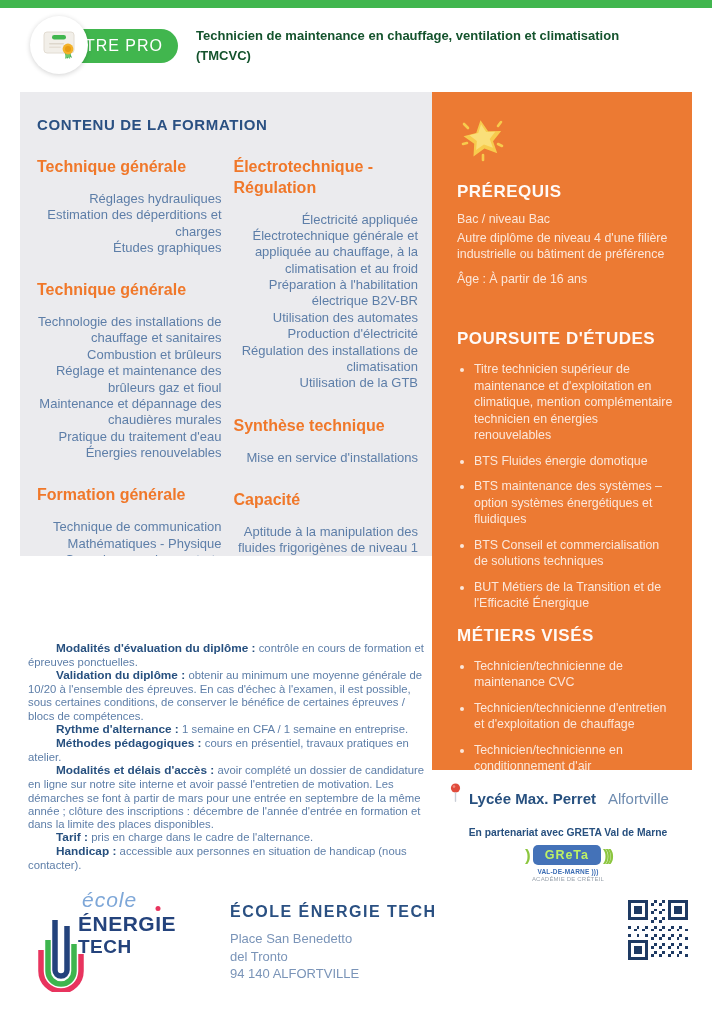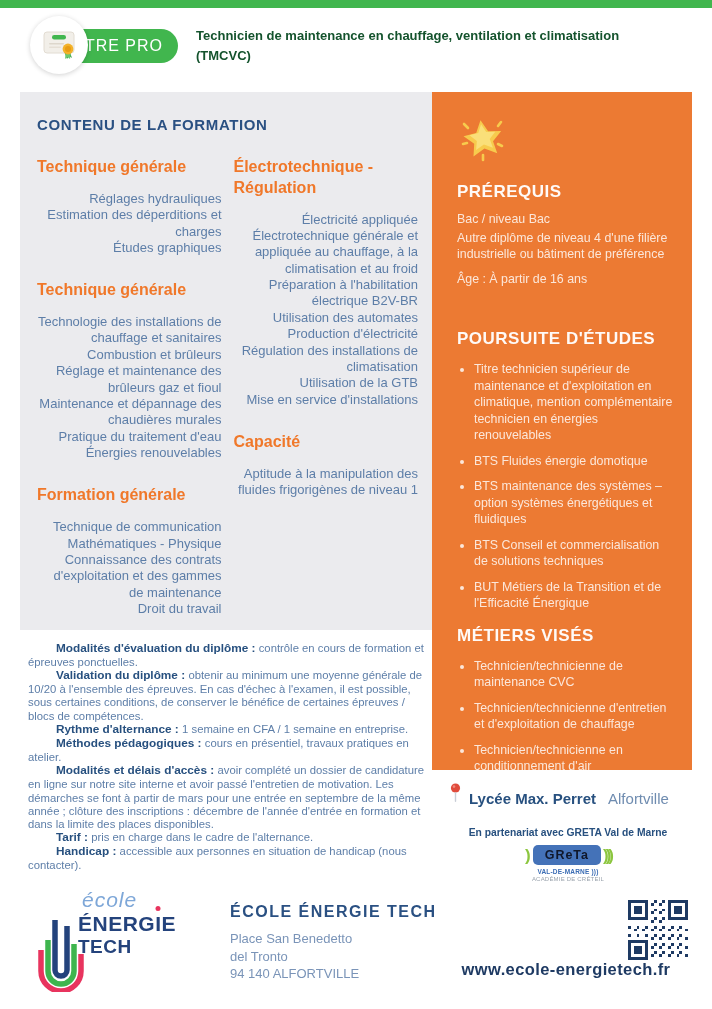--- a/index.html
+++ b/index.html
@@ -13,21 +13,21 @@
               border-radius:17px;display:flex;align-items:center;justify-content:flex-end;
               padding-right:15px;box-sizing:border-box;}
   .badge-pill span{color:#fff;font-size:16px;letter-spacing:1px;font-weight:500;}
   .badge-circle{position:absolute;left:30px;top:16px;width:58px;height:58px;background:#fff;
                 border-radius:50%;box-shadow:0 1px 5px rgba(0,0,0,.18);
                 display:flex;align-items:center;justify-content:center;}
   .doc-title{position:absolute;left:196px;top:26px;width:478px;color:#14532d;
              font-size:13px;font-weight:700;line-height:1.55;}
 
   
-  .gray-panel{position:absolute;left:20px;top:92px;width:412px;height:538px;background:#ebebee;
+  .gray-panel{position:absolute;left:20px;top:92px;width:412px;height:464px;background:#ebebee;
               box-sizing:border-box;padding:24px 14px 8px 17px;overflow:hidden;}
   .content-heading{margin:0;color:#2a5082;font-size:15px;font-weight:600;letter-spacing:.6px;}
   .columns{display:flex;gap:12px;}
   .col{flex:1;}
   .col .sec-heading{color:#f0782a;font-size:16px;font-weight:700;margin:24px 0 13px;line-height:1.3;}
   .col .sec-item{color:#5d7ea8;font-size:13px;line-height:1.26;text-align:right;}
 
   
   .orange-panel{position:absolute;left:432px;top:92px;width:260px;height:678px;background:#ec7a33;
                 box-sizing:border-box;padding:20px 18px 0 25px;overflow:hidden;}
@@ -48,21 +48,21 @@
   
   .location{position:absolute;left:450px;top:783px;display:flex;align-items:flex-end;gap:8px;}
   .location .loc-bold{color:#27507f;font-weight:700;font-size:15px;}
   .location .loc-reg{color:#6f8cb0;font-size:15px;margin-left:4px;}
   .partner-label{position:absolute;left:440px;top:827px;width:256px;text-align:center;
                  color:#27507f;font-size:10.3px;font-weight:700;}
   .greta{position:absolute;left:440px;top:845px;width:256px;display:flex;flex-direction:column;align-items:center;}
   .greta-row{display:flex;align-items:center;}
   .greta-paren{color:#8cc63f;font-weight:800;font-size:17px;line-height:1;}
   .greta-parens-r{color:#8cc63f;font-weight:800;font-size:17px;letter-spacing:-3px;line-height:1;}
-  .greta-pill{background:#4472b8;color:#0f172a;font-weight:700;font-size:12.5px;letter-spacing:1px;
+  .greta-pill{background:#4472b8;color:#bef264;font-weight:700;font-size:12.5px;letter-spacing:1px;
               padding:3px 12px;border-radius:5px;margin:0 2px;}
   .greta-sub1{color:#3a6cb4;font-weight:700;font-size:6.5px;margin-top:3px;letter-spacing:.2px;}
   .greta-sub2{color:#9aa3ad;font-size:6px;margin-top:1px;letter-spacing:.2px;}
 
   
   .footer-logo{position:absolute;left:30px;top:888px;width:180px;height:100px;}
   .fl-icon{position:absolute;left:8px;top:26px;}
   .fl-ecole{position:absolute;left:52px;top:0;color:#7ea7d8;font-size:21px;font-weight:300;
             font-style:italic;letter-spacing:1px;}
   .fl-energie{position:absolute;left:48px;top:24px;color:#24437c;font-size:21px;font-weight:800;letter-spacing:.5px;}
@@ -126,20 +126,21 @@
         </div>
       <div class="col">
           <h3 class="sec-heading">Électrotechnique - Régulation</h3>
           <div class="sec-item">Électricité appliquée</div>
           <div class="sec-item">Électrotechnique générale et appliquée au chauffage, à la climatisation et au froid</div>
           <div class="sec-item">Préparation à l'habilitation électrique B2V-BR</div>
           <div class="sec-item">Utilisation des automates</div>
           <div class="sec-item">Production d'électricité</div>
           <div class="sec-item">Régulation des installations de climatisation</div>
           <div class="sec-item">Utilisation de la GTB</div>
+          <h3 class="sec-heading">Synthèse technique</h3>
           <div class="sec-item">Mise en service d'installations</div>
           <h3 class="sec-heading">Capacité</h3>
           <div class="sec-item">Aptitude à la manipulation des fluides frigorigènes de niveau 1</div>
         </div>
     </div>
   </div>
 
   <div class="orange-panel">
     <div class="op-star">
       <svg width="52" height="52" viewBox="0 0 52 52">
@@ -295,15 +296,14 @@
         <rect x="18" y="9" width="1" height="1" fill="#1e3a63"></rect>
         <rect x="18" y="12" width="1" height="1" fill="#1e3a63"></rect>
         <rect x="18" y="15" width="1" height="1" fill="#1e3a63"></rect>
         <rect x="18" y="18" width="1" height="1" fill="#1e3a63"></rect>
         <rect x="20" y="10" width="1" height="1" fill="#1e3a63"></rect>
         <rect x="20" y="13" width="1" height="1" fill="#1e3a63"></rect>
         <rect x="20" y="16" width="1" height="1" fill="#1e3a63"></rect>
         <rect x="20" y="19" width="1" height="1" fill="#1e3a63"></rect>
       </svg>
   </div>
-  <div class="website">www.ecole-energietech.fr</div>
 
 </div>
 
 </body></html>

